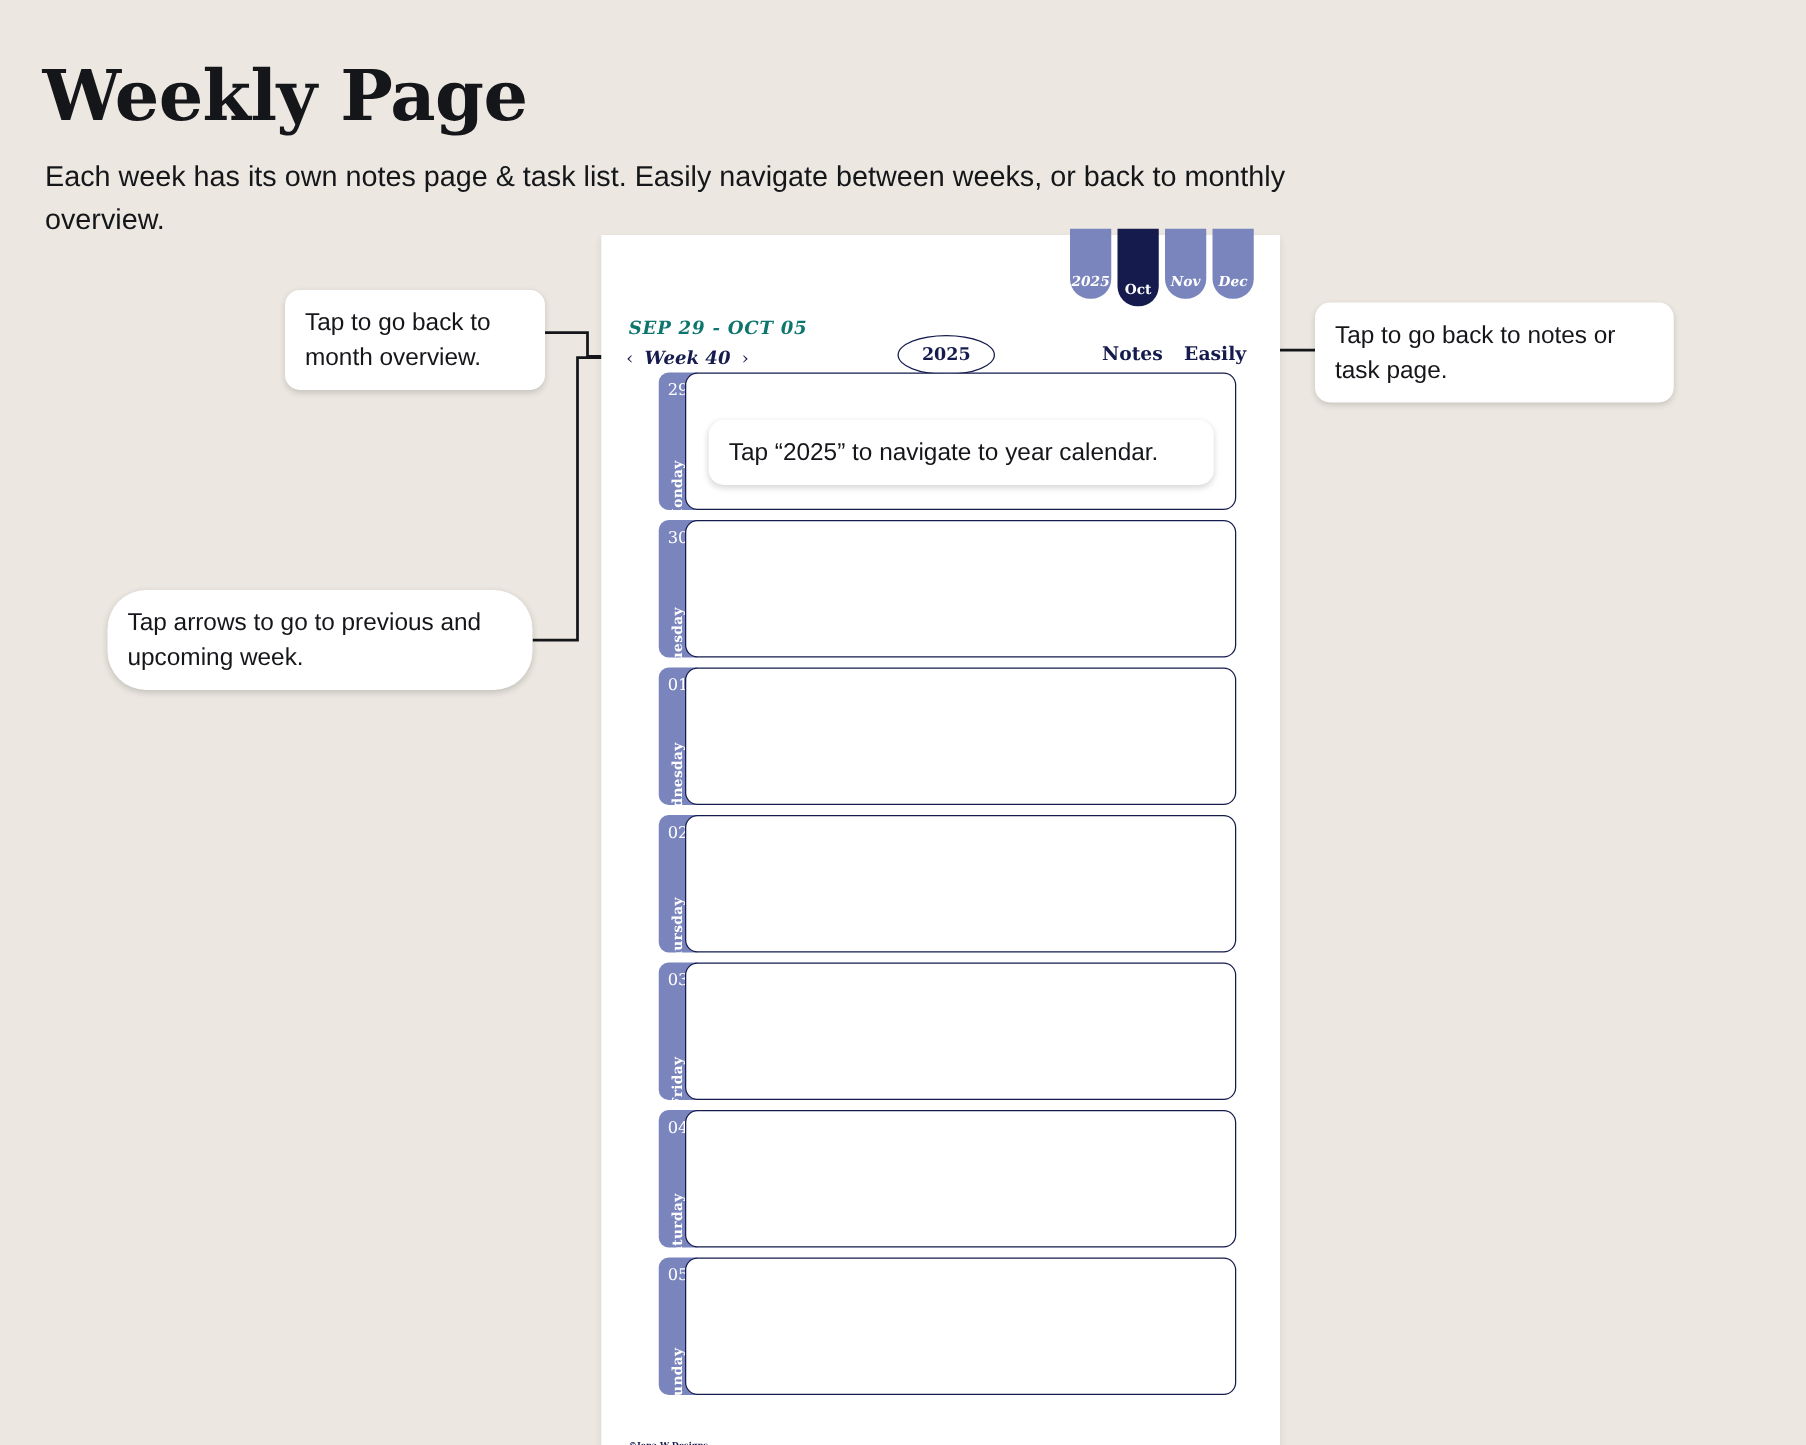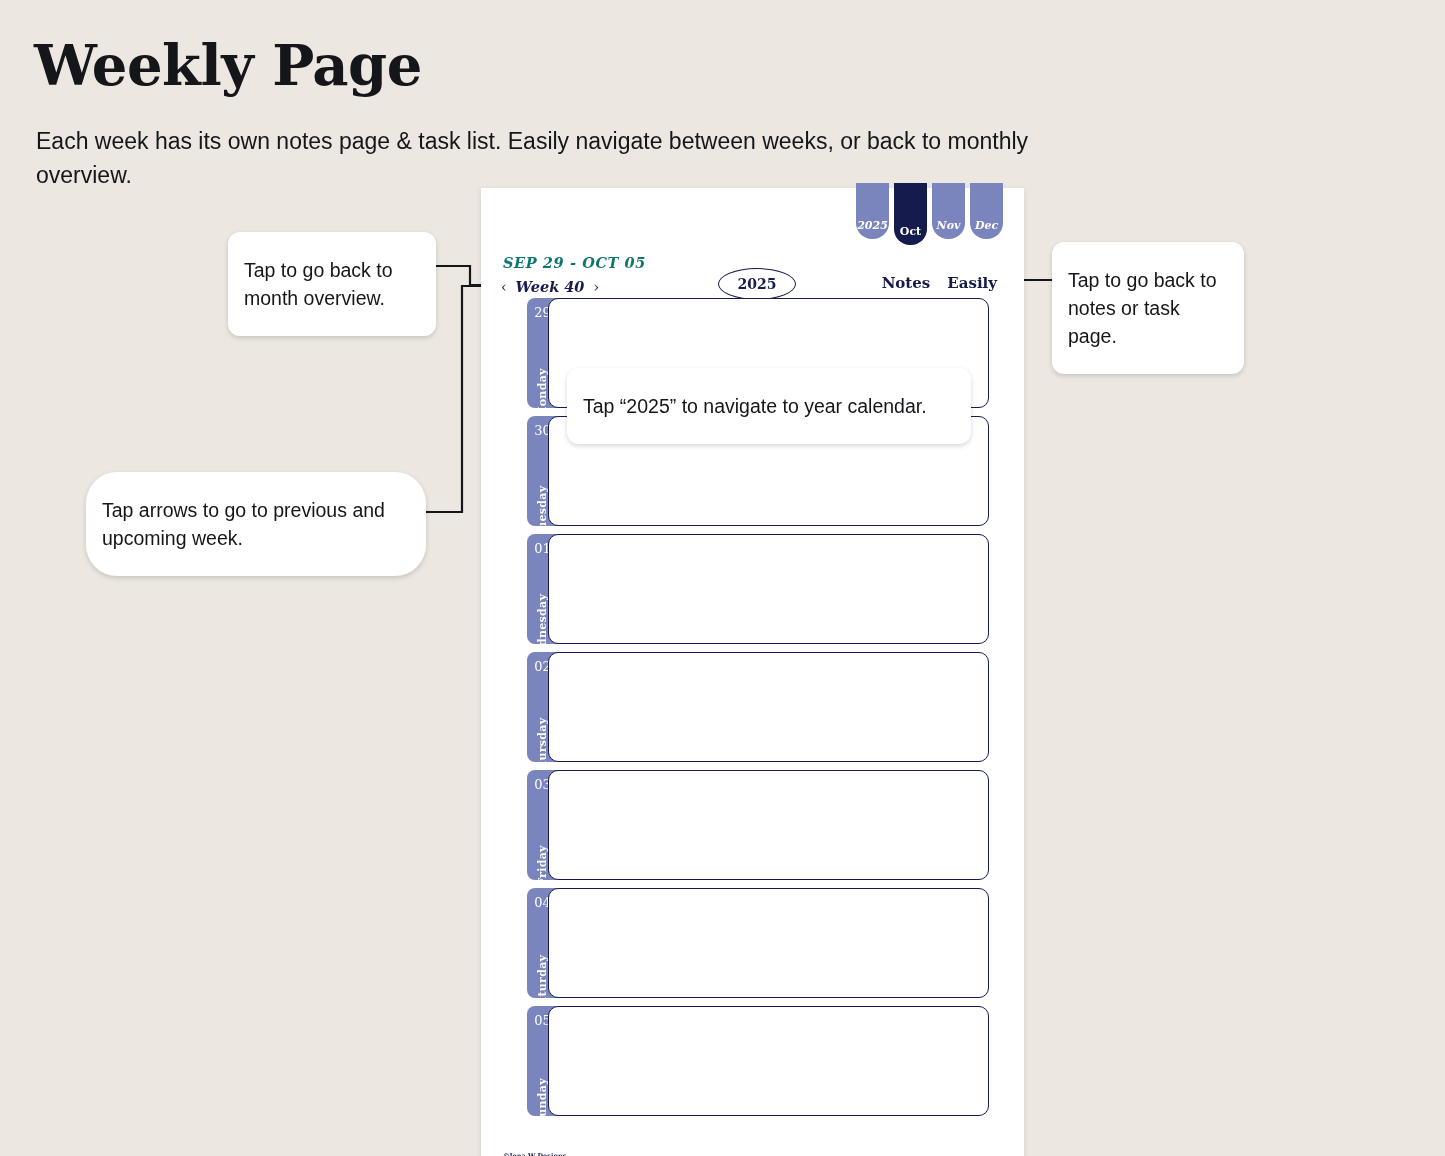--- a/index.html
+++ b/index.html
@@ -12,21 +12,21 @@
     background: #ece8e1;
     font-family: "Liberation Sans", sans-serif;
     overflow: hidden;
     position: relative;
   }
 
   
   .page-title {
     position: absolute;
     left: 34px;
-    top: 32px;
+    top: 44px;
     font-family: "DejaVu Serif", serif;
     font-size: 56px;
     font-weight: 700;
     color: #15161a;
     letter-spacing: -0.5px;
   }
   .page-subtitle {
     position: absolute;
     left: 36px;
     top: 124px;
@@ -209,27 +209,27 @@
   
   .callout {
     position: absolute;
     background: #ffffff;
     border-radius: 12px;
     box-shadow: 0 2px 5px rgba(0,0,0,0.16);
     font-family: "Liberation Sans", sans-serif;
     font-size: 19.5px;
     line-height: 28px;
     color: #15161a;
-    padding: 24px 16px;
+    padding: 12px 16px;
     box-sizing: border-box;
   }
   #callout-month  { left: 228px; top: 232px; width: 208px; }
   #callout-arrows { left: 86px;  top: 472px; width: 340px; border-radius: 31px; }
-  #callout-year   { left: 567px; top: 368px; width: 404px; }
-  #callout-notes  { left: 1052px; top: 242px; width: 192px; }
+  #callout-year   { left: 567px; top: 336px; width: 404px; }
+  #callout-notes  { left: 1052px; top: 242px; width: 287px; }
 
   
   .lines {
     position: absolute;
     left: 0; top: 0;
     width: 1445px;
     height: 1156px;
     pointer-events: none;
   }
 </style>

